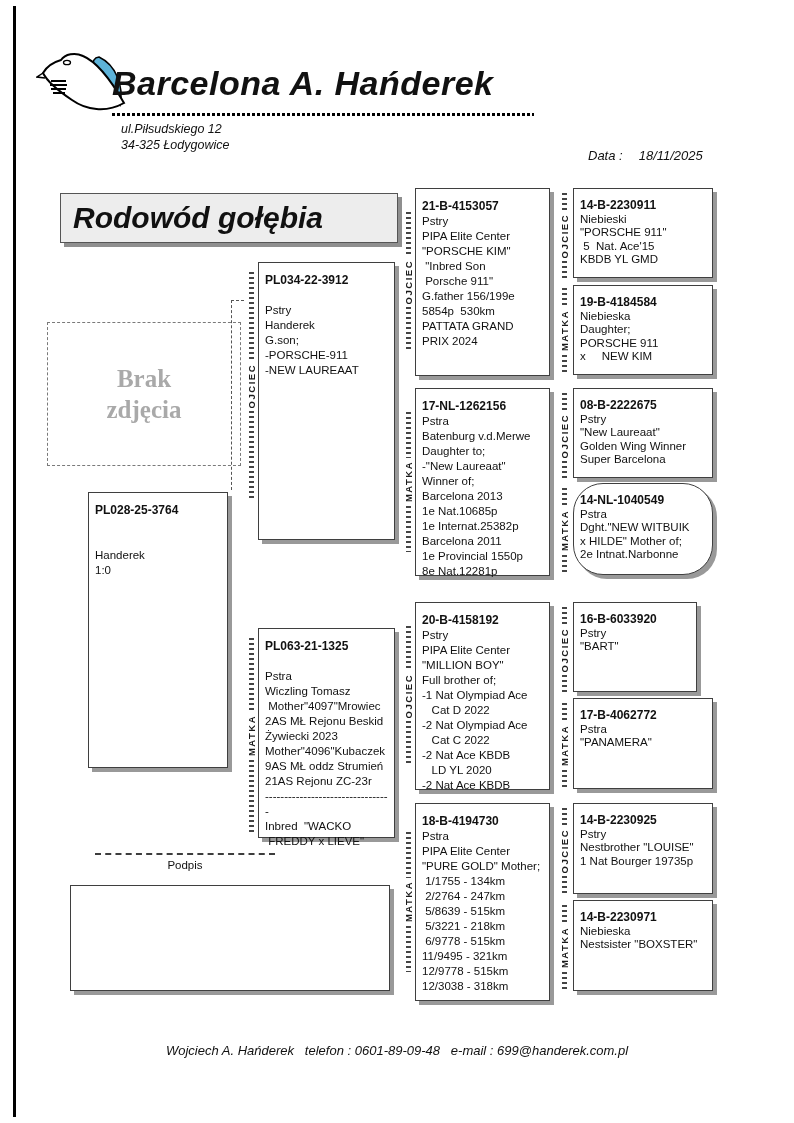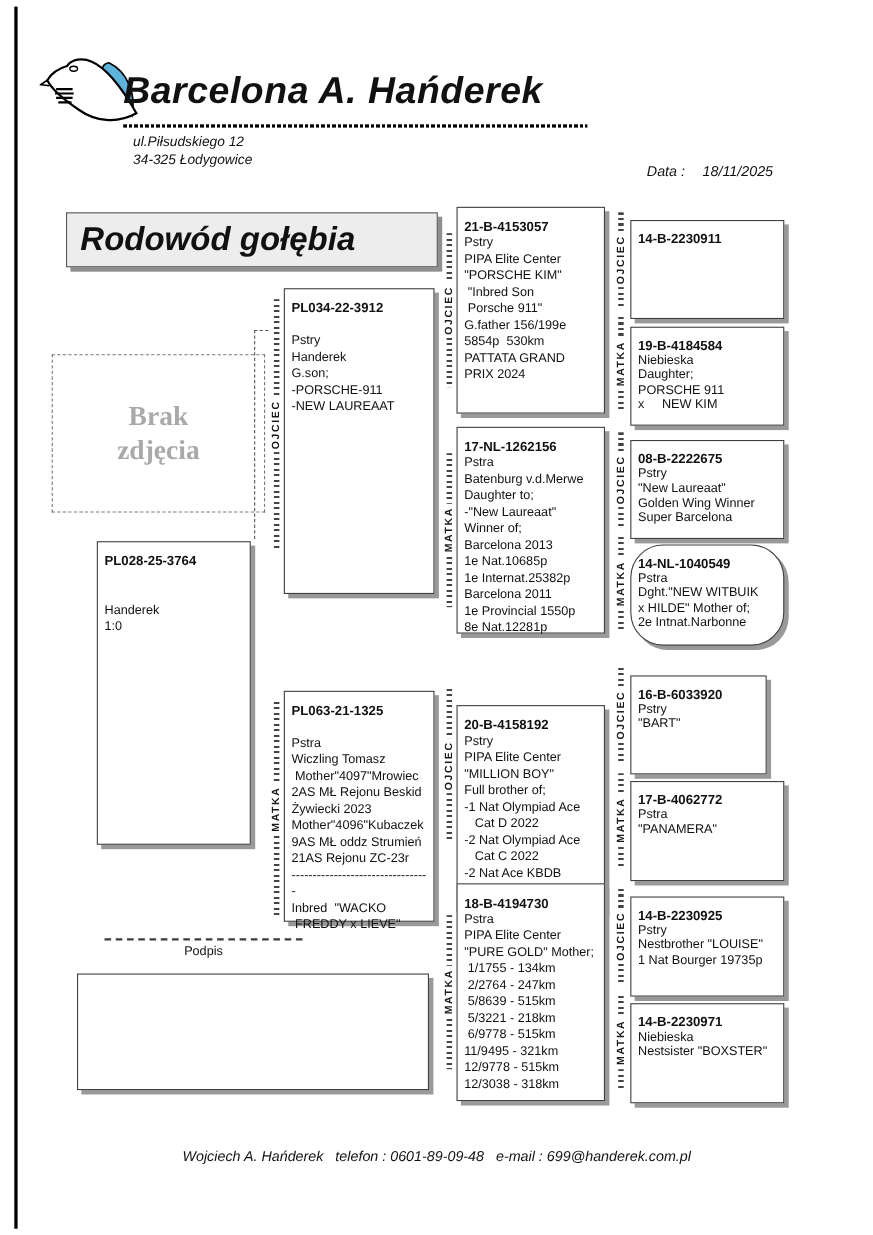--- a/index.html
+++ b/index.html
@@ -29,21 +29,21 @@
   .photo-box { left:47px; top:322px; width:192px; height:142px; border:1px dashed #7a7a7a;
     display:flex; align-items:center; justify-content:center; text-align:center;
     color:#a9a9a9; font-family:"Liberation Serif", serif; font-weight:bold; font-size:25px;
     line-height:1.25; white-space:pre-line; }
 
   
   .pbox { position:absolute; background:#fff; border:1px solid #3f3f3f; box-shadow:4px 4px 0 #999;
     padding:10px 4px 0 6px; box-sizing:border-box; font-size:11.5px; line-height:15px; }
   .pbox .ring { font-weight:bold; font-size:12px; white-space:nowrap; }
   .pbox .body { white-space:pre-wrap; }
-  .gen4 { line-height:13.5px;margin-top:12px; }
+  .gen4 { line-height:13.5px; }
 
   
   .vlabel { position:absolute; width:13px; display:flex; flex-direction:column; align-items:center; }
   .vdash { width:5px; flex:1 1 auto;
     background:repeating-linear-gradient(to bottom,#444 0 2px,transparent 2px 5px); }
   .vtext { writing-mode:vertical-rl; transform:rotate(180deg); font-weight:bold; font-size:9.5px;
     letter-spacing:1.5px; color:#1a1a1a; padding:3px 0; white-space:nowrap; }
 
   
   .conn-v { left:231px; top:300px; width:0; height:190px; border-left:1px dashed #555; }
@@ -146,21 +146,21 @@
 Daughter to;
 -"New Laureaat"
 Winner of;
 Barcelona 2013
 1e Nat.10685p
 1e Internat.25382p
 Barcelona 2011
 1e Provincial 1550p
 8e Nat.12281p</div>
   </div>
-  <div class="pbox" style="left:415px; top:602px; width:135px; height:188px;margin-top:39px;">
+  <div class="pbox" style="left:415px; top:602px; width:135px; height:188px;">
     <div class="ring">20-B-4158192</div>
     <div class="body">Pstry
 PIPA Elite Center
 "MILLION BOY"
 Full brother of;
 -1 Nat Olympiad Ace
    Cat D 2022
 -2 Nat Olympiad Ace
    Cat C 2022
 -2 Nat Ace KBDB
@@ -177,20 +177,24 @@
  5/8639 - 515km
  5/3221 - 218km
  6/9778 - 515km
 11/9495 - 321km
 12/9778 - 515km
 12/3038 - 318km</div>
   </div>
 
   <div class="pbox gen4" style="left:573px; top:188px; width:140px; height:90px;">
     <div class="ring">14-B-2230911</div>
+    <div class="body">Niebieski
+"PORSCHE 911"
+ 5  Nat. Ace'15
+KBDB YL GMD</div>
   </div>
   <div class="pbox gen4" style="left:573px; top:285px; width:140px; height:90px;">
     <div class="ring">19-B-4184584</div>
     <div class="body">Niebieska
 Daughter;
 PORSCHE 911
 x     NEW KIM</div>
   </div>
   <div class="pbox gen4" style="left:573px; top:388px; width:140px; height:90px;">
     <div class="ring">08-B-2222675</div>

